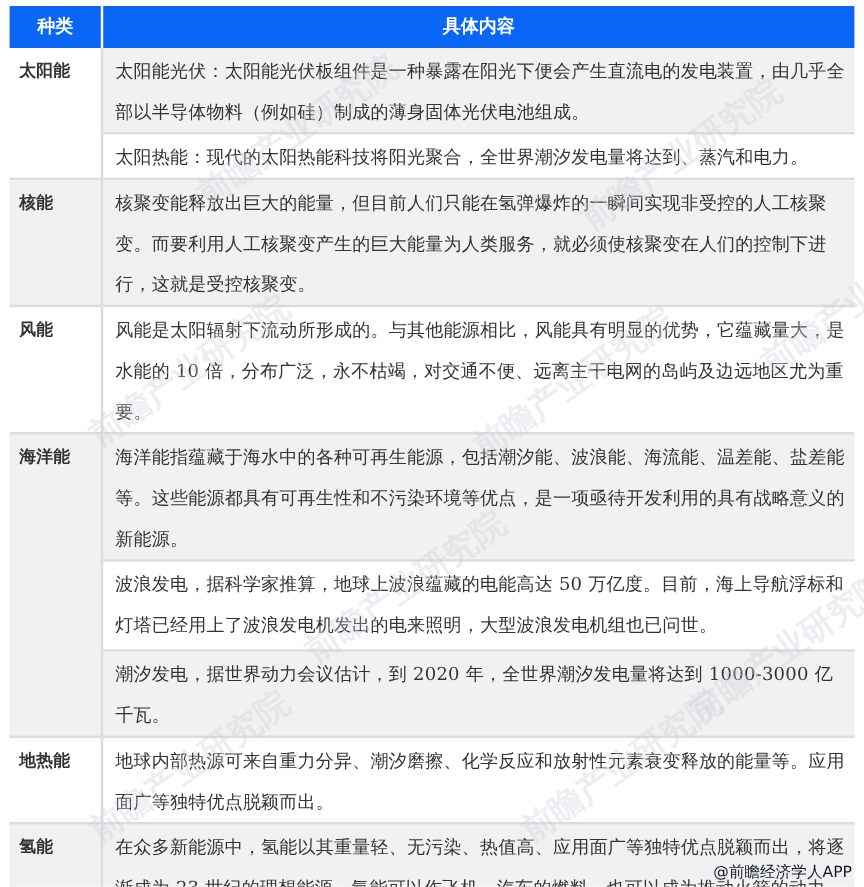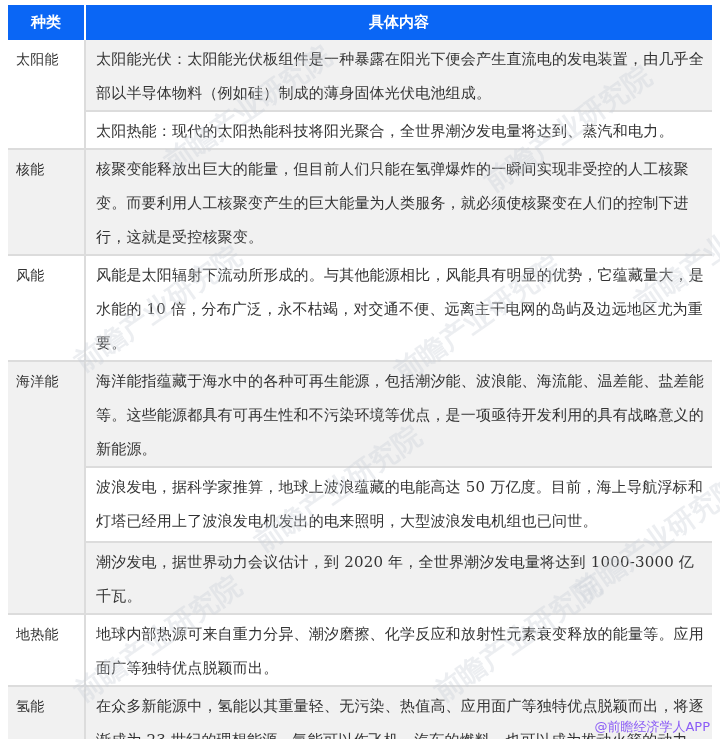--- a/index.html
+++ b/index.html
@@ -44,20 +44,21 @@
       padding: 0 0 0 10px;
       border-bottom: 2px solid #dcdcdc;
       border-right: 2px solid #dcdcdc;
       letter-spacing: 0.2px;
     }
     .table td.cat {
       padding-left: 8px;
       padding-top: 2px;
       font-family: "DejaVu Sans", "Liberation Sans", sans-serif;
       font-size: 14px;
+      font-weight: bold;
     }
     .table td.content {
       padding-top: 2px;
       padding-right: 6px;
       border-right: none;
     }
     .gray { background: #f1f1f1; }
     .white { background: #ffffff; }
     .watermark-layer {
       position: absolute;
@@ -73,21 +74,21 @@
       font-weight: bold;
       transform: rotate(-35deg);
       white-space: nowrap;
     }
     .footer {
       position: absolute;
       right: 10px;
       top: 718px;
       font-family: "DejaVu Sans", "Liberation Sans", sans-serif;
       font-size: 13px;
-      color: #8b5cf6;
+      color: #0f172a;
     }
   </style>
 </head>
 <body>
 
 <table class="table">
   <colgroup>
       <col class="c1">
       <col class="c2">
     </colgroup>

